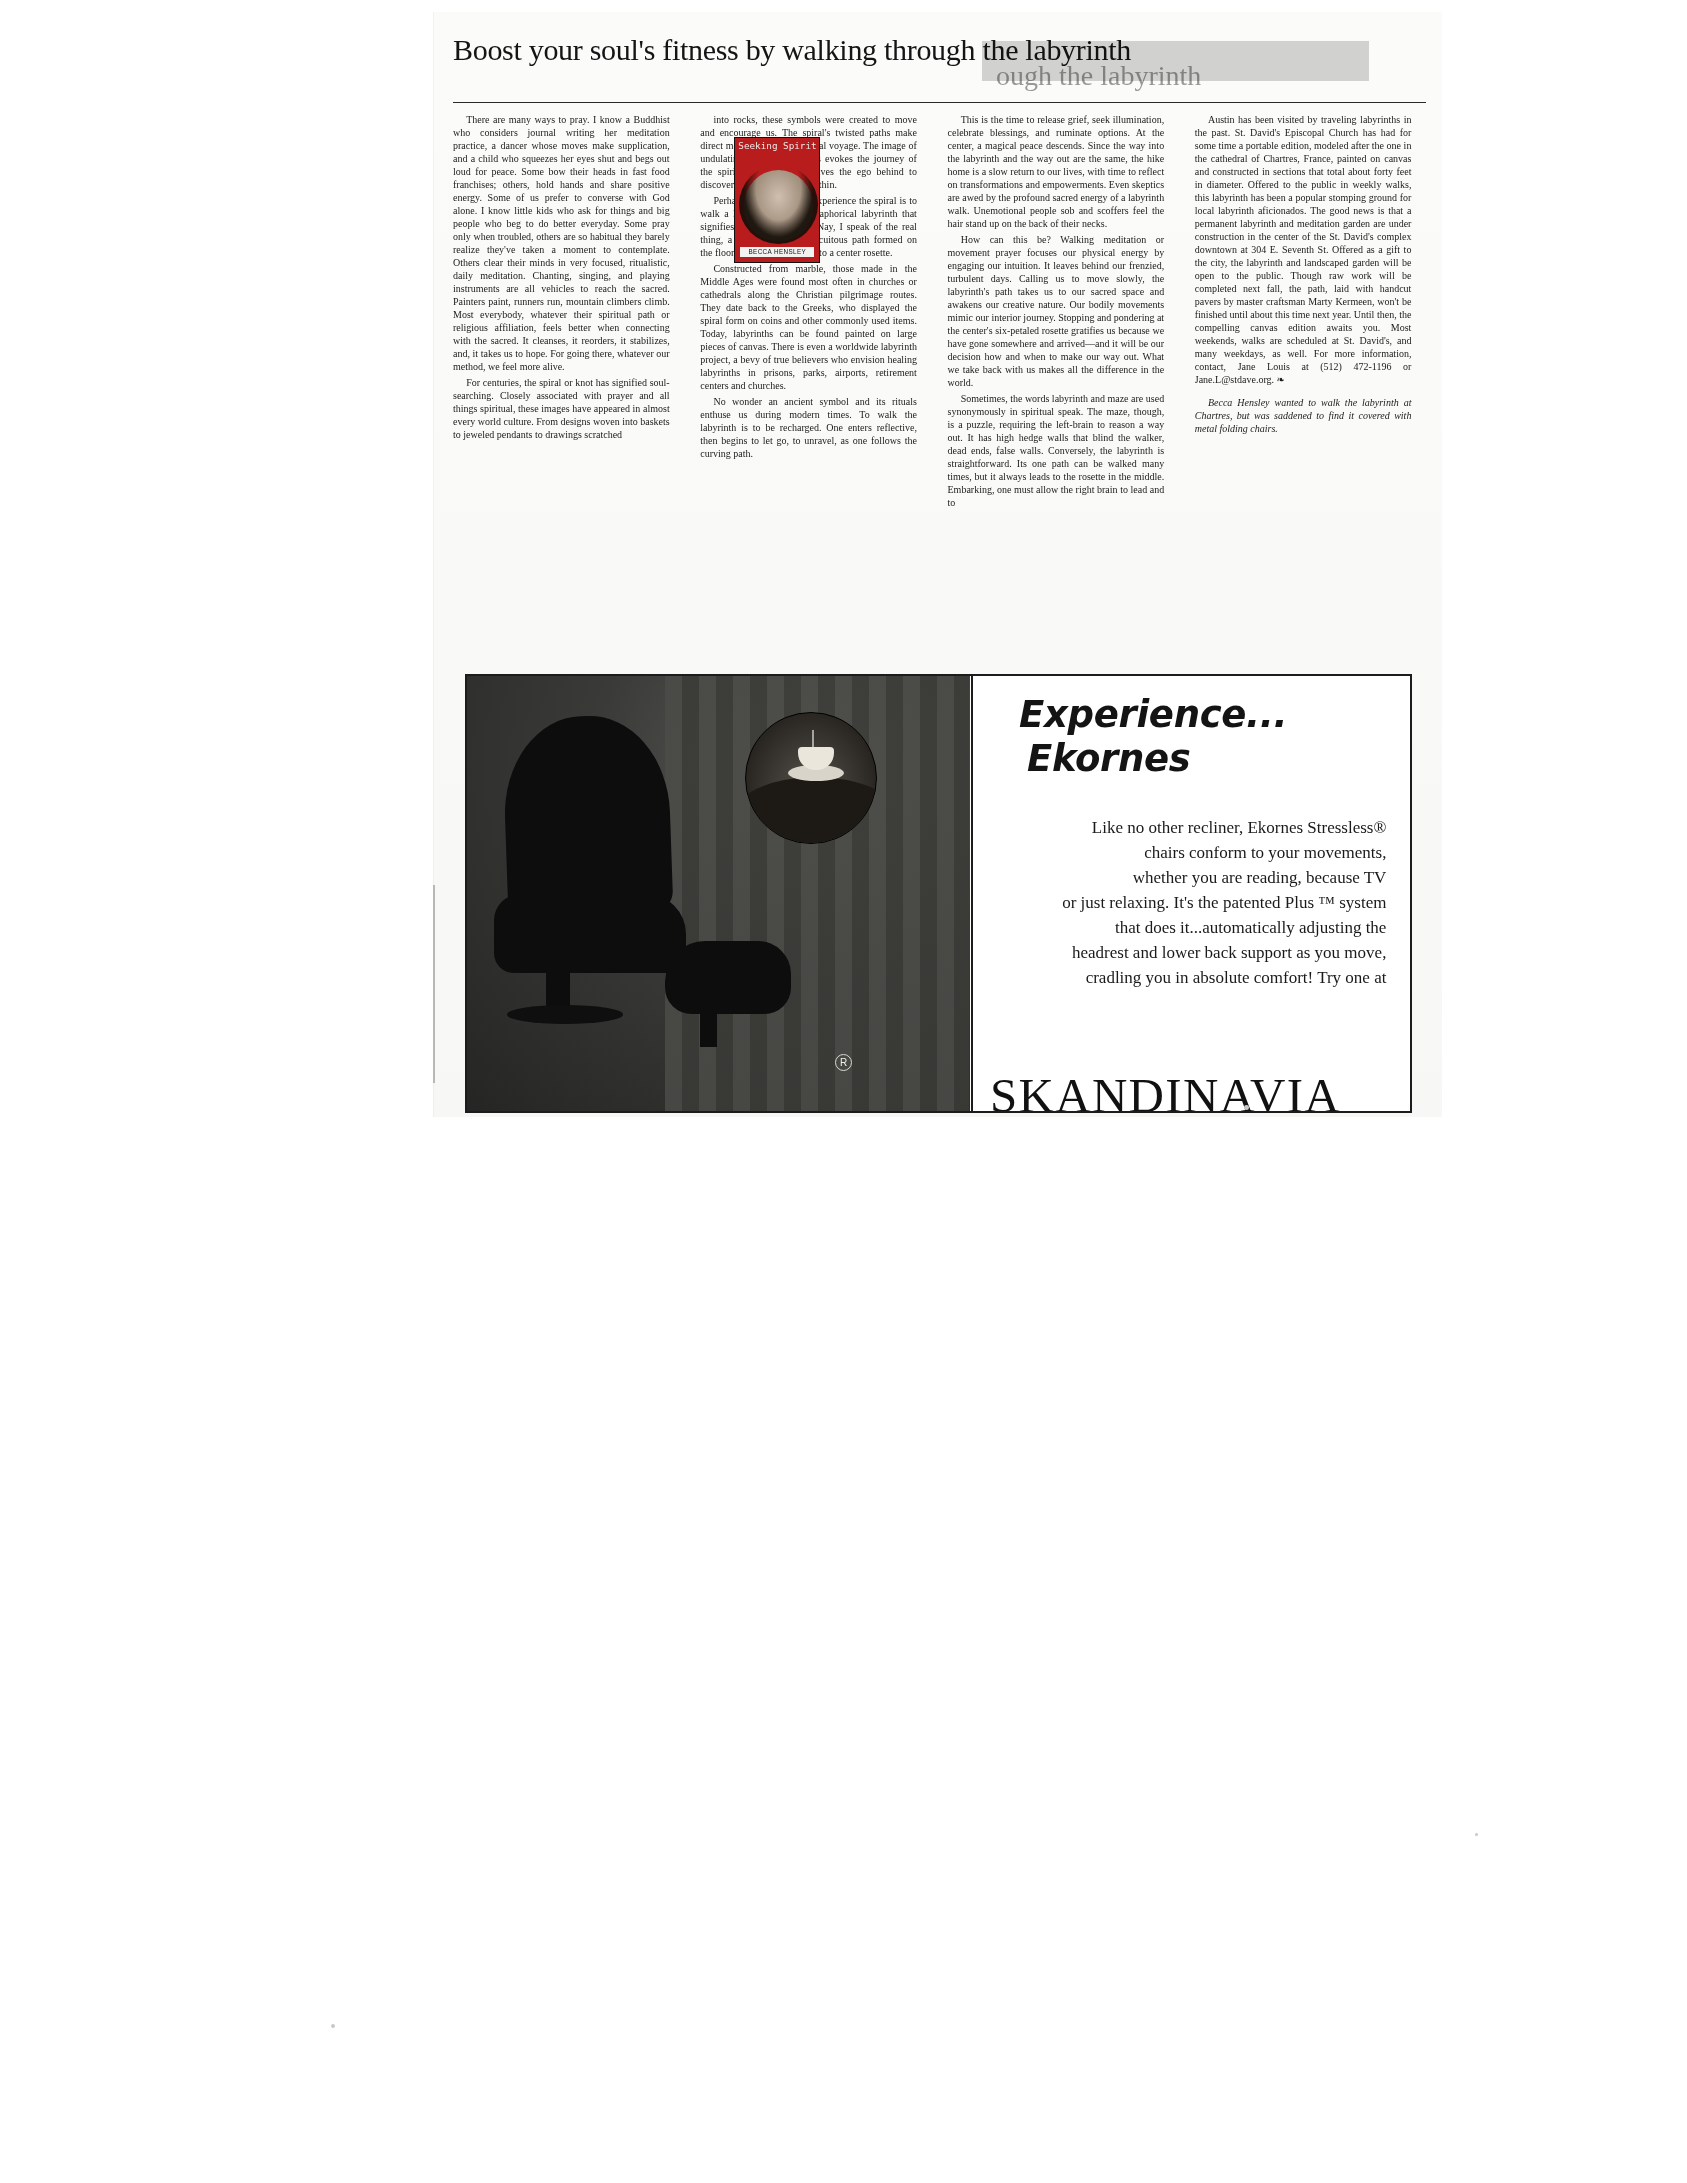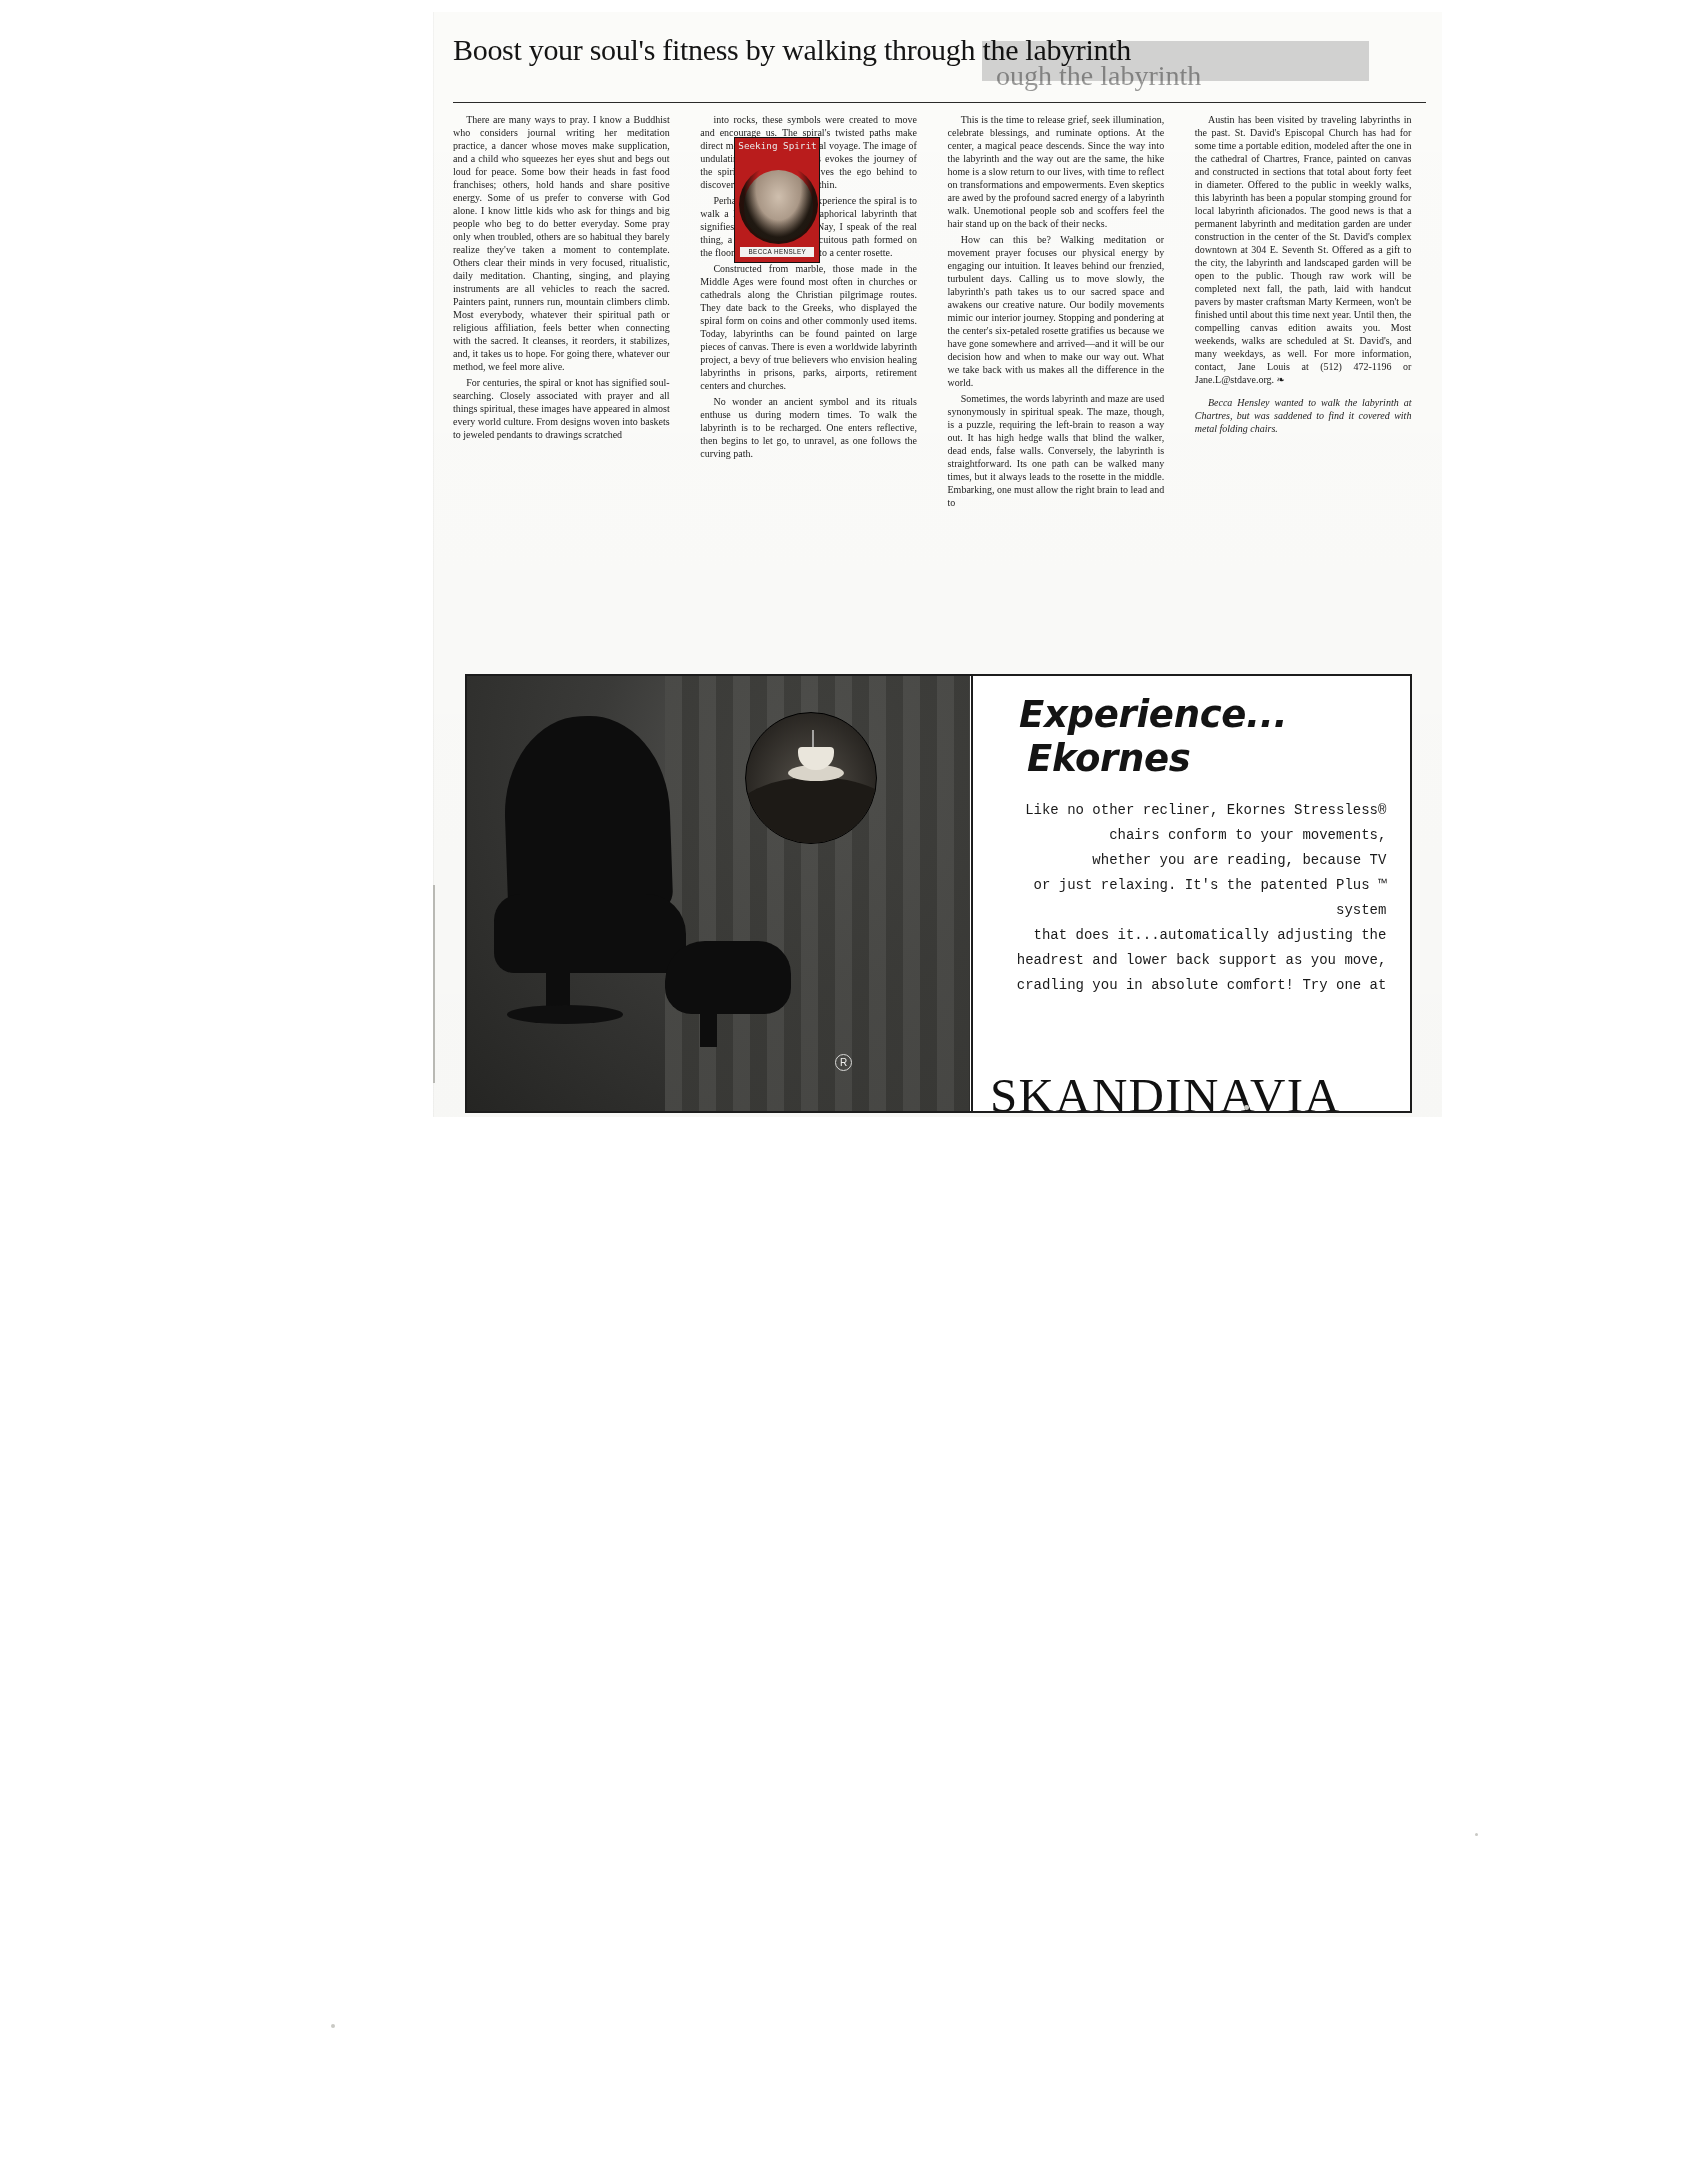--- a/index.html
+++ b/index.html
@@ -266,23 +266,23 @@
     font-weight: 700;
     font-style: italic;
     font-size: 37px;
     line-height: 44px;
     color: #141414;
     letter-spacing: -0.3px;
   }
   .ad-h1 { padding-left: 29px; }
   .ad-h2 { padding-left: 37px; }
   .ad-body {
-    margin-top: 17px;
-    font-family: Liberation Mono, monospace;
-    font-size: 14px;
+    margin-top: 34px;
+    font-family: Liberation Serif, serif;
+    font-size: 17px;
     line-height: 25px;
     color: #1a1a1a;
     text-align: right;
     padding-right: 6.6px;
   }
   .ad-body span { display: block; }
   .ad-brand {
     position:absolute;
     left: 17px; bottom: -13.2px;
     font-family: "Liberation Serif", serif;

